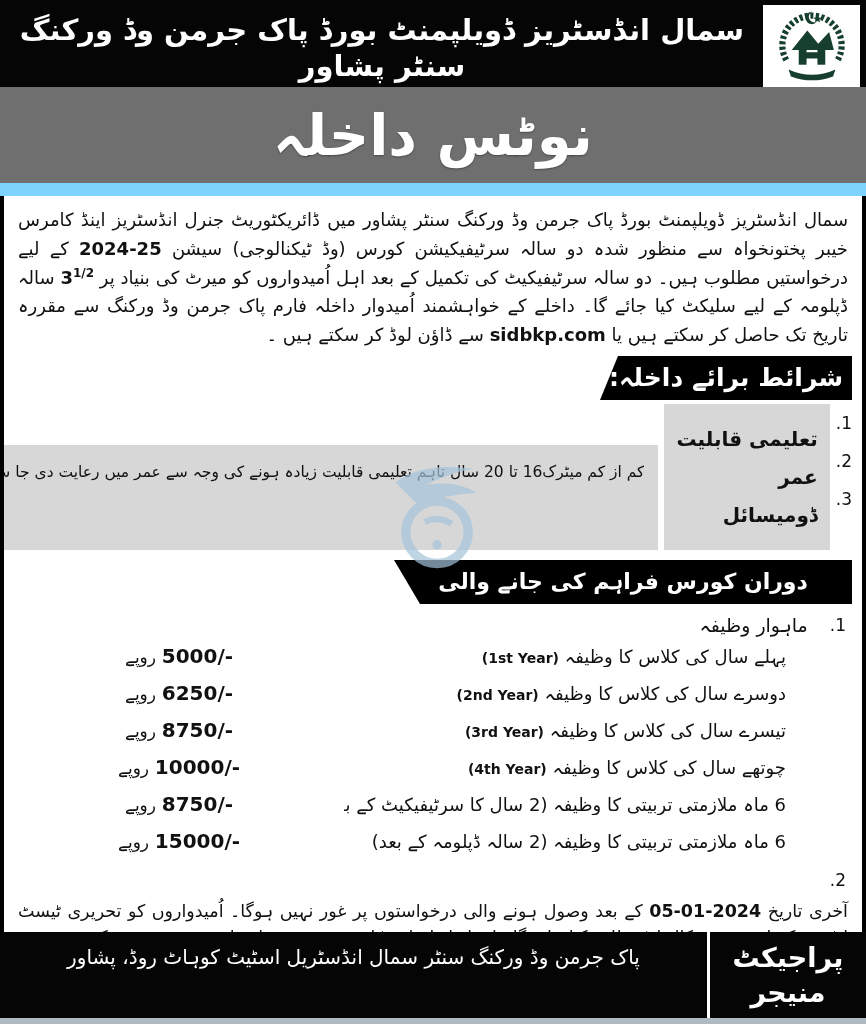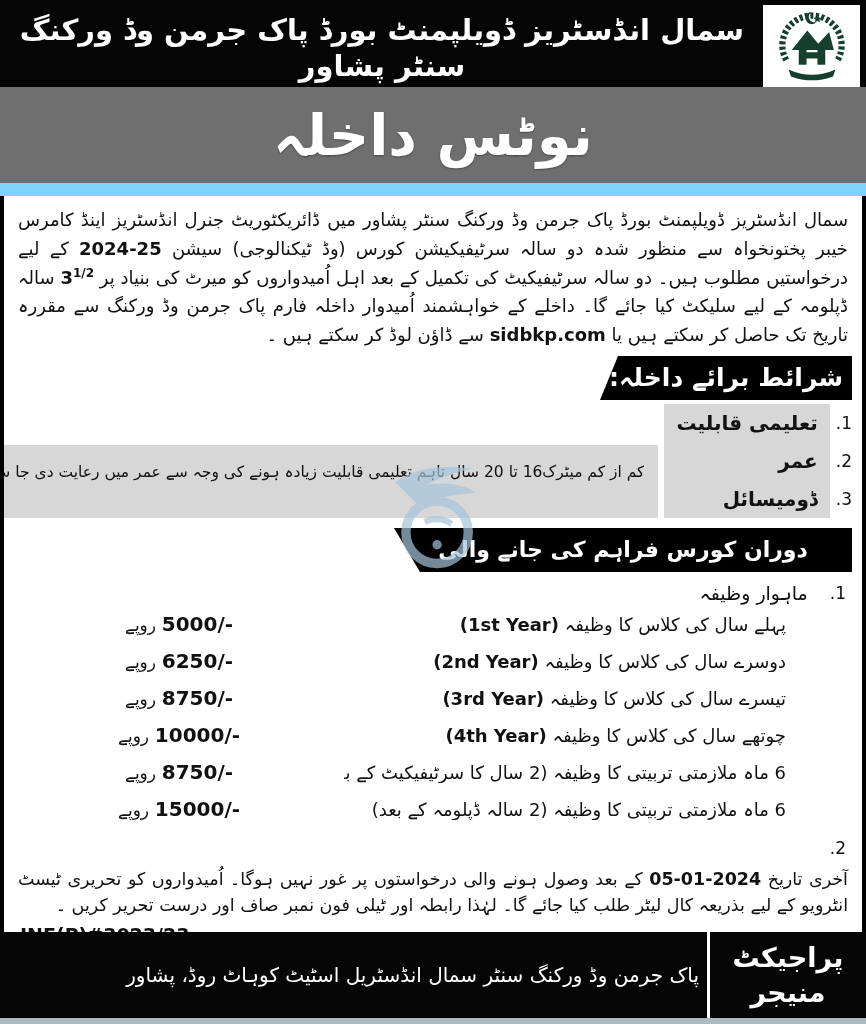--- a/index.html
+++ b/index.html
@@ -24,48 +24,48 @@
   .intro{direction:rtl;text-align:justify;font-size:18px;line-height:1.6;margin:6px 4px 4px 4px;}
   .ltr{direction:ltr;unicode-bidi:embed;font-weight:700;}
   .dip sup{font-size:12px;font-weight:700;}
   
   .banner1{margin:6px 0 4px auto;width:252px;height:44px;background:#000;color:#fff;
            clip-path:polygon(18px 0,100% 0,100% 100%,0 100%);
            font-size:25px;font-weight:700;text-align:center;line-height:44px;direction:rtl;}
   .criteria{display:flex;direction:rtl;gap:6px;margin:2px 0 0 0;}
   .crit-nums{width:42px;display:flex;flex-direction:column;}
   .crit-nums .num{height:38px;line-height:38px;text-align:center;font-size:17px;direction:rtl;}
-  .crit-labels{width:218px;background:#d7d7d7;padding:0 12px;display:flex;flex-direction:column;}
+  .crit-labels{width:218px;background:#d7d7d7;padding:16px 12px;display:flex;flex-direction:column;}
   .crit-labels .lab{height:38px;line-height:38px;font-weight:700;font-size:20px;direction:rtl;
                     text-align:right;white-space:nowrap;}
   .crit-values{flex:1;background:#d7d7d7;padding:8px 14px;display:flex;flex-direction:row;margin-left:0;margin-top:41px;}
   .crit-values .val{height:38px;line-height:38px;font-size:15.5px;direction:rtl;text-align:right;
                     white-space:nowrap;overflow:hidden;}
   
   .banner2{margin:10px 0 0 auto;width:458px;height:44px;background:#000;color:#fff;
            clip-path:polygon(0 0,100% 0,100% 100%,26px 100%);
            font-size:22px;font-weight:700;text-align:center;line-height:44px;direction:rtl;}
   .fac-item{direction:rtl;font-size:19px;margin:10px 6px 2px 6px;display:flex;gap:22px;align-items:center;}
   .fac-item .it-no{direction:rtl;font-size:17px;}
   .stipends{margin:2px 0 0 0;}
   .st-row{display:flex;direction:rtl;align-items:center;height:37px;font-size:18px;}
   .st-label{flex:1;padding-right:66px;direction:rtl;text-align:right;white-space:nowrap;overflow:hidden;}
-  .st-year{font-weight:700;font-size:18px;}
+  .st-year{font-weight:700;font-size:14px;}
   .st-amount{width:330px;text-align:center;direction:rtl;}
   .st-amount .amt{direction:ltr;unicode-bidi:embed;font-weight:700;font-size:20px;}
   .st-amount .unit{font-size:17px;}
   
   .closing{position:relative;direction:rtl;text-align:justify;font-size:17.5px;line-height:1.5;
            margin:8px 4px 0 4px;min-height:88px;}
   .ad-number{position:absolute;left:2px;bottom:4px;direction:ltr;font-weight:700;font-size:19px;}
   
   .footer{position:absolute;left:0;top:932px;width:866px;height:86px;background:#050505;
           display:flex;color:#fff;}
-  .f-left{flex:1;display:flex;flex-direction:column;justify-content:center;gap:7px;
-          text-align:right;direction:rtl;padding:3px 8px;}
+  .f-left{flex:1;display:flex;flex-direction:row;justify-content:center;gap:7px;
+          text-align:right;direction:rtl;padding:13px 8px;}
   .f-addr{font-size:20px;letter-spacing:.5px;}
   .f-contact{font-size:19px;}
   .f-contact .num{direction:ltr;unicode-bidi:embed;font-weight:700;font-size:21px;}
   .phone-box{background:#fff;color:#000;padding:0 6px;direction:ltr;unicode-bidi:embed;
              font-weight:700;font-size:21px;display:inline-block;line-height:26px;}
   .f-div{width:3px;background:#fff;}
   .f-right{width:156px;display:flex;flex-direction:column;align-items:center;justify-content:center;
            font-weight:700;font-size:27px;line-height:1.3;direction:rtl;}
   .bottom-strip{position:absolute;left:0;top:1018px;width:866px;height:6px;background:#aeb9c0;}
   

